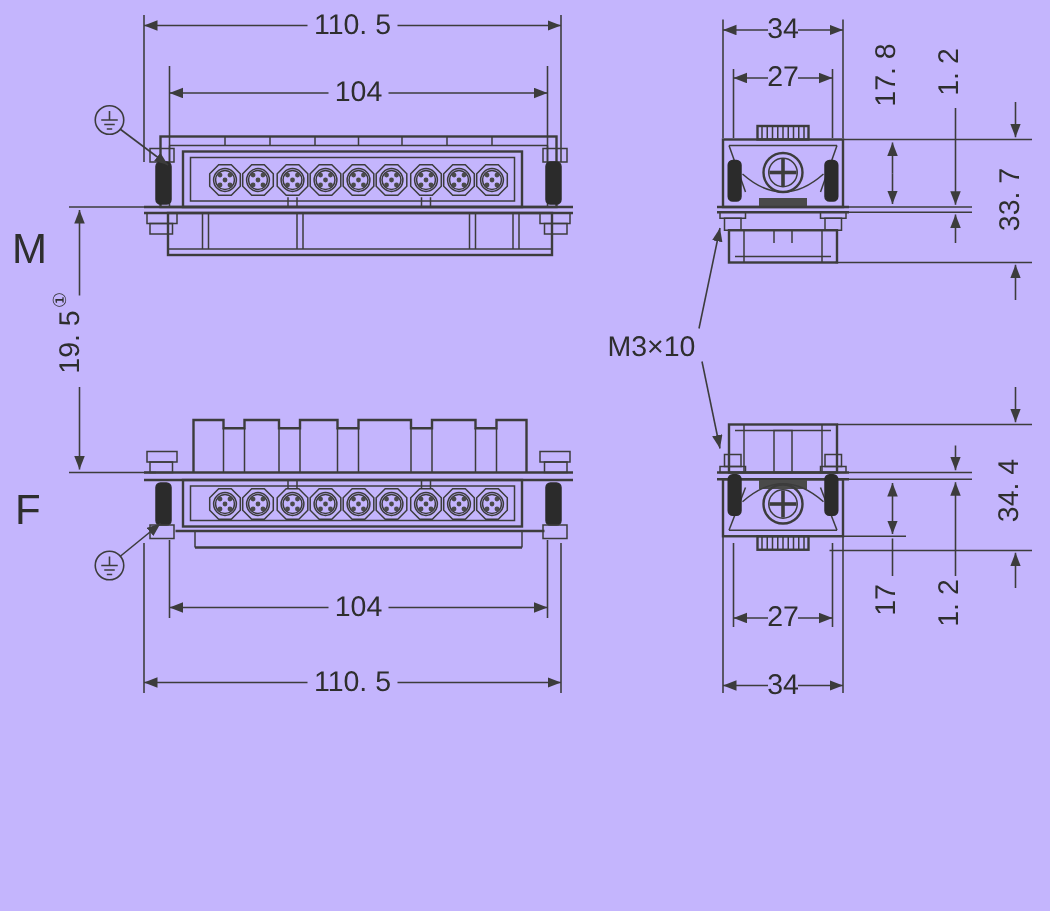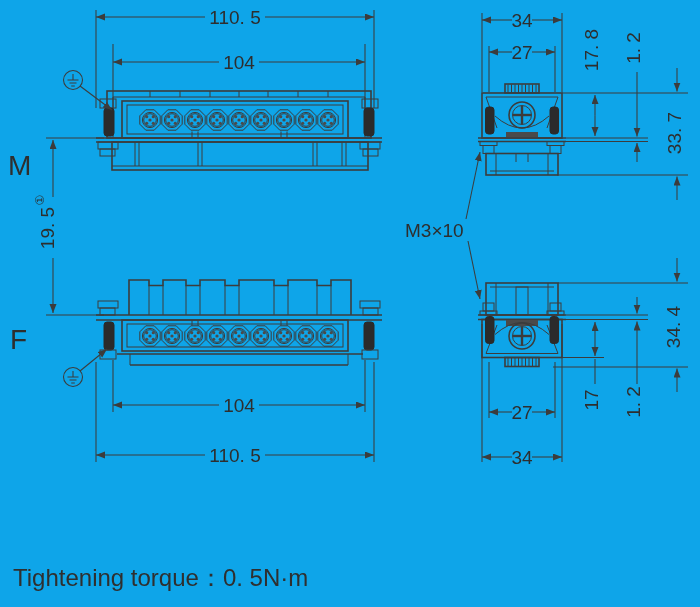--- a/index.html
+++ b/index.html
@@ -1,16 +1,16 @@
 <!DOCTYPE html>
 <html><head>
 <meta charset="utf-8">
 <style>
   html,body{margin:0;padding:0;background:#fff;}
-  #stage{position:relative;width:700px;height:607px;background:#0ea5e9;overflow:hidden;
+  #stage{position:relative;width:700px;height:607px;background:#c4b5fd;overflow:hidden;
          font-family:"Liberation Sans","DejaVu Sans",sans-serif;}
   svg{position:absolute;left:0;top:0;}
   .ln{stroke:#3c3c3c;stroke-width:1.6;fill:none;}
   .tn{stroke:#3c3c3c;stroke-width:1.05;fill:none;}
   .hl{stroke:#3c3c3c;stroke-width:1;fill:none;}
   .blk{fill:#2b2b2b;stroke:#2b2b2b;}
   .dk{fill:#4a4a4a;stroke:none;}
   text{fill:#2e2e2e;font-family:"Liberation Sans","DejaVu Sans",sans-serif;}
   .d{font-size:19px;text-anchor:middle;dominant-baseline:central;}
   .dl{font-size:19px;text-anchor:start;}
@@ -287,14 +287,13 @@
   <text class="big" x="8" y="175">M</text>
   <text class="big" x="10" y="349">F</text>
 
   <g>
     <text class="dl" x="405" y="237">M3×10</text>
     <line class="tn" x1="466" y1="219" x2="480" y2="152" marker-end="url(#arw)"></line>
     <line class="tn" x1="468" y1="241" x2="480" y2="299" marker-end="url(#arw)"></line>
   </g>
 </svg>
 
-<div class="note" style="top:562px">Tightening torque：0. 5N·m</div>
 </div>
 
 </body></html>

